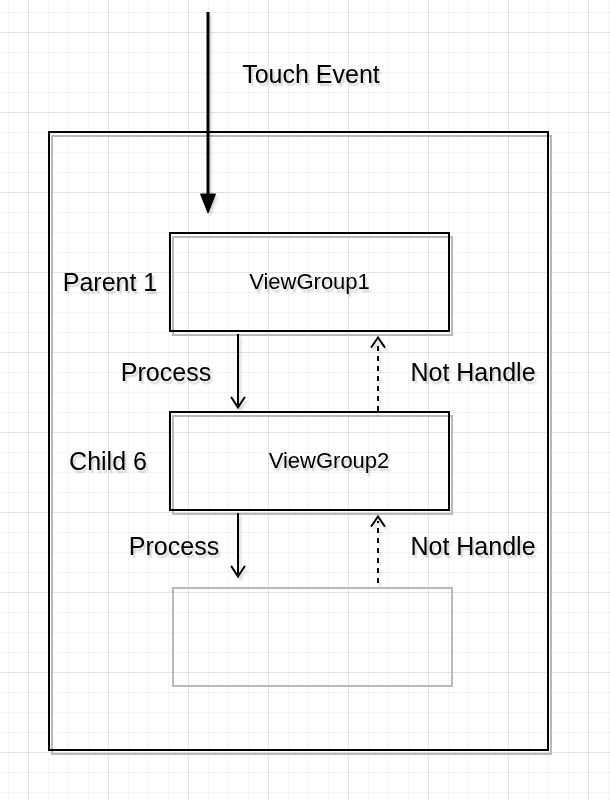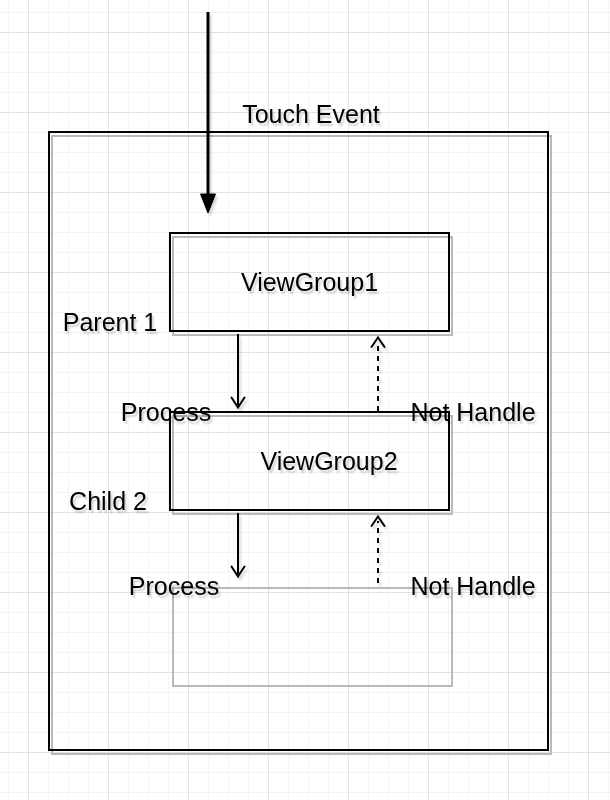--- a/index.html
+++ b/index.html
@@ -19,24 +19,23 @@
     background-size:80px 80px,80px 80px,20px 20px,20px 20px;
     background-position:28px 32px,28px 32px,8px 12px,8px 12px;
   }
   .shape{position:absolute;box-sizing:border-box;border:2px solid #000;background:transparent;}
   .shape-shadow{position:absolute;box-sizing:border-box;border:2px solid #b9b9b9;background:transparent;filter:blur(0.6px);}
   .node{display:flex;align-items:center;justify-content:center;}
   .diagram-label{
     position:absolute;transform:translate(-50%,-50%);
     font-size:25px;line-height:1.2;white-space:nowrap;
     text-shadow:2px 3px 2px rgba(0,0,0,0.18);
-    margin-top:40px;
   }
   .node-label{
-    font-size:25px;white-space:nowrap;
+    font-size:22px;white-space:nowrap;
     text-shadow:2px 3px 2px rgba(0,0,0,0.18);
   }
   svg.arrows{position:absolute;left:0;top:0;filter:drop-shadow(2px 3px 1px rgba(0,0,0,0.16));}
 </style>
 </head>
 <body>
 
 <div class="canvas">
 
   <div class="shape-shadow" style="left:51px;top:135px;width:501px;height:620px;"></div>
@@ -49,21 +48,21 @@
 
   <div class="shape-shadow" style="left:172px;top:415px;width:281px;height:100px;"></div>
   <div class="shape node" style="left:169px;top:411px;width:281px;height:100px;padding-left:39px;">
     <span class="node-label">ViewGroup2</span>
   </div>
 
   <div class="shape-shadow" style="left:172px;top:587px;width:281px;height:100px;"></div>
 
   <div class="diagram-label" style="left:311px;top:74px;">Touch Event</div>
   <div class="diagram-label" style="left:110px;top:282px;">Parent 1</div>
-  <div class="diagram-label" style="left:108px;top:461px;">Child 2</div>
+  <div class="diagram-label" style="left:108px;top:461px;">Child 6</div>
   <div class="diagram-label" style="left:166px;top:372px;">Process</div>
   <div class="diagram-label" style="left:473px;top:372px;">Not Handle</div>
   <div class="diagram-label" style="left:174px;top:546px;">Process</div>
   <div class="diagram-label" style="left:473px;top:546px;">Not Handle</div>
 
   <svg class="arrows" width="610" height="800" viewBox="0 0 610 800">
 
     <g>
       <path d="M208 12 L208 196" stroke="#000" stroke-width="3" fill="none"></path>
       <path d="M208 213 L200.5 194 L215.5 194 Z" fill="#000" stroke="#000" stroke-width="1"></path>

